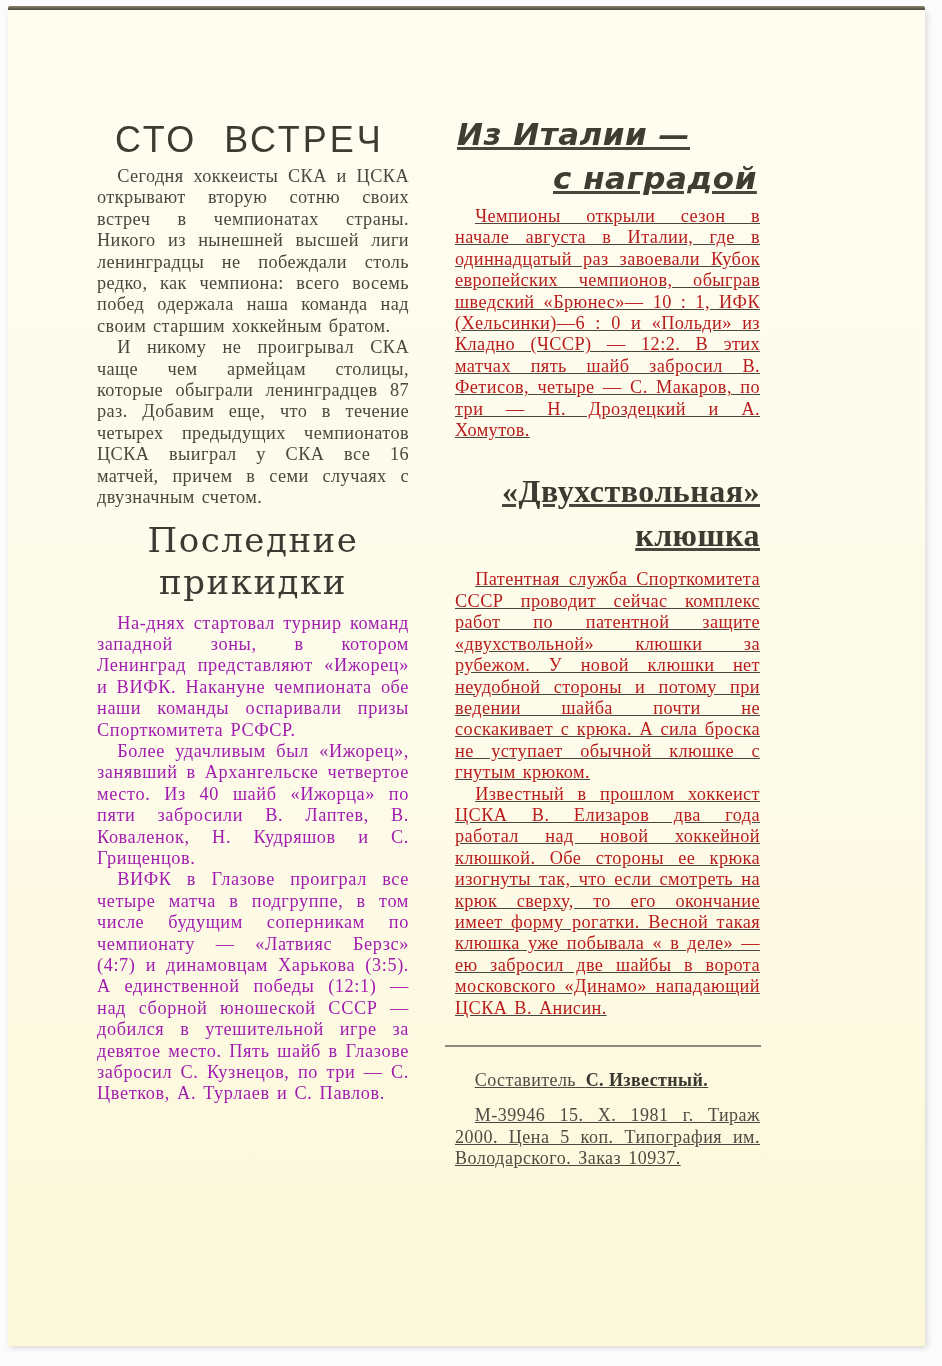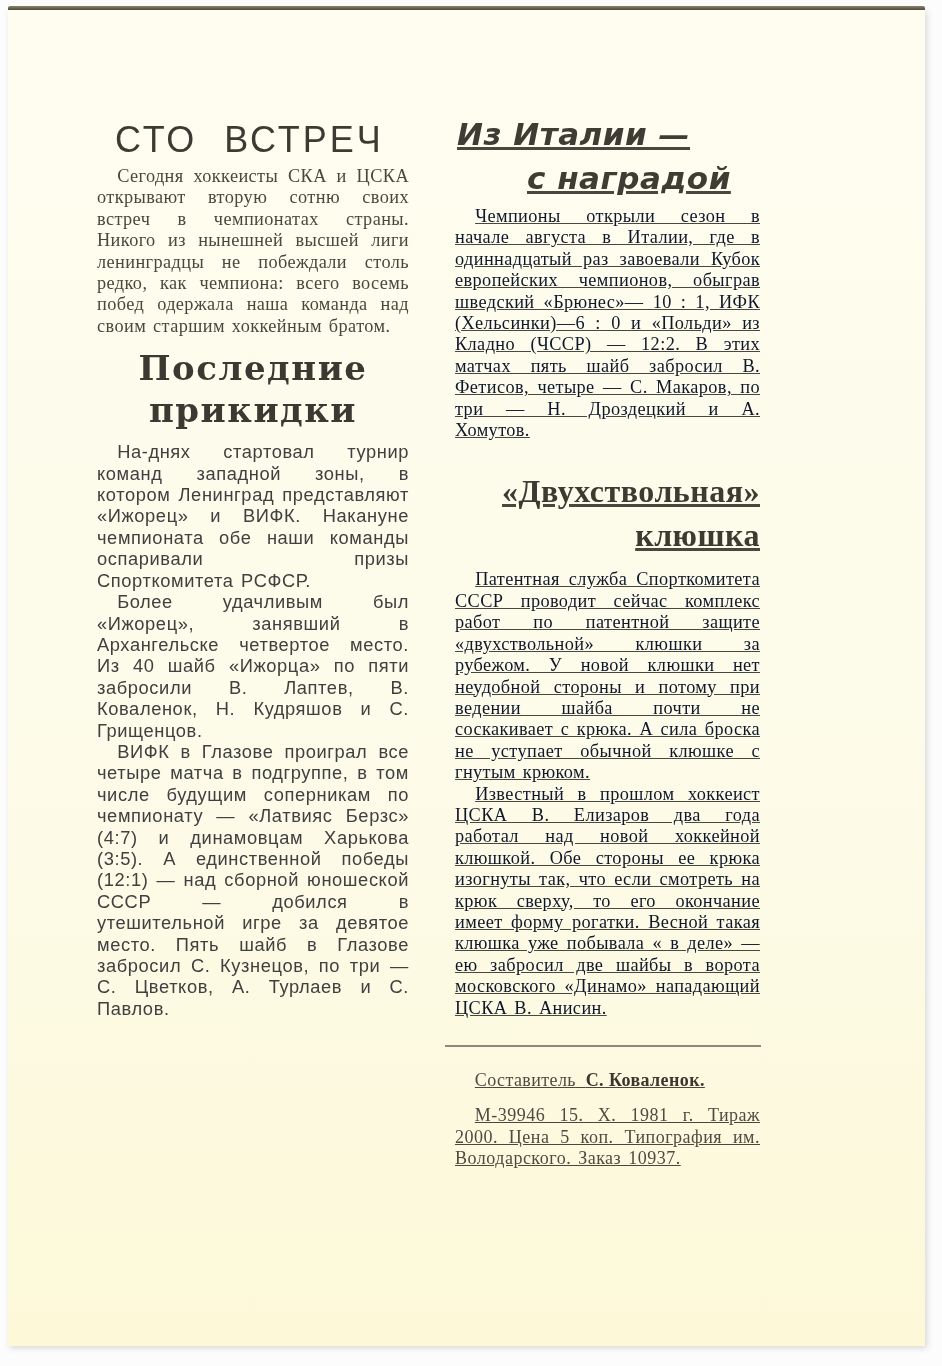--- a/index.html
+++ b/index.html
@@ -19,39 +19,39 @@
     }
     .col { position: absolute; color: #4a473e; font-family: "Liberation Serif", "DejaVu Serif", serif; }
     .col-left { left: 97px; top: 110px; width: 312px; }
     .col-right { left: 455px; top: 110px; width: 305px; text-decoration: underline; }
 
     .para {
       font-size: 18.3px; line-height: 21.4px; text-align: justify;
       text-indent: 1.1em; margin: 0; letter-spacing: 0.4px;
       word-spacing: 2px;
     }
-    .para.bold-ish { color: #404040; letter-spacing: 0.6px; font-family: Liberation Sans, sans-serif; }
-    .para.light { color: #0f172a; }
+    .para.bold-ish { color: #a21caf; letter-spacing: 0.6px; font-family: Liberation Serif, serif; }
+    .para.light { color: #b91c1c; }
 
     .h-sto {
       font-family: "Liberation Sans", sans-serif; font-weight: 300;
       font-size: 36px; letter-spacing: 3px; color: #3d3a32;
       margin: 8px 0 6px 18px; word-spacing: 14px; transform: scaleY(1.05);
     }
     .h-posl {
-      font-family: "DejaVu Serif", serif; font-weight: bold; font-size: 34px;
+      font-family: "DejaVu Serif", serif; font-weight: normal; font-size: 34px;
       line-height: 42px; text-align: center; color: #3b3a32; letter-spacing: 1.5px;
       margin: 10px 0 10px 0;
     }
     .h-ital {
       font-family: "DejaVu Sans", sans-serif; font-weight: bold; font-style: italic;
       font-size: 31px; color: #3f3c34; line-height: 44px; letter-spacing: 0.5px;
     }
     .h-ital .l1 { display: block; margin-left: 2px; }
-    .h-ital .l2 { display: block; margin-left: 72px; }
+    .h-ital .l2 { display: block; margin-left: 98px; }
     .h-dvuh {
       font-family: "Liberation Serif", serif; font-size: 32px; line-height: 44px;
       text-align: right; color: #3d3a32; letter-spacing: 0.5px;
     }
     .rule {
       height: 2px; background: #6f6c62; margin: 26px 0 22px -10px; width: 316px; opacity: 0.8;
     }
     .credit { font-size: 18px; line-height: 22px; text-indent: 1.1em; margin: 0 0 14px 0; letter-spacing: 0.4px; color: #4e4b42; }
     .credit b { color: #3a372f; }
     .imprint { font-size: 18px; line-height: 21.6px; text-align: justify; text-indent: 1.1em; margin: 0; letter-spacing: 0.5px; color: #4e4b42; word-spacing: 2px; }
@@ -59,20 +59,21 @@
 </head>
 <body>
 
 <div class="paper-top-edge"></div>
 <div class="paper"></div>
 
 <div class="col col-left">
   <section>
     <h1 class="h-sto">СТО ВСТРЕЧ</h1>
     <p class="para" style="margin-top:4px">Сегодня хоккеисты СКА и ЦСКА открывают вторую сотню своих встреч в чемпионатах страны. Никого из нынешней высшей лиги ленинградцы не побеждали столь редко, как чемпиона: всего восемь побед одержала наша команда над своим старшим хоккейным братом.</p>
+    <p class="para">И никому не проигрывал СКА чаще чем армейцам столицы, которые обыграли ленинградцев 87 раз. Добавим еще, что в течение четырех предыдущих чемпионатов ЦСКА выиграл у СКА все 16 матчей, причем в семи случаях с двузначным счетом.</p>
   </section>
 
   <section>
     <h2 class="h-posl">
       <span style="display:block">Последние</span>
       <span style="display:block">прикидки</span>
     </h2>
     <p class="para bold-ish">На-днях стартовал турнир команд западной зоны, в котором Ленинград представляют «Ижорец» и ВИФК. Накануне чемпионата обе наши команды оспаривали призы Спорткомитета РСФСР.</p>
     <p class="para bold-ish">Более удачливым был «Ижорец», занявший в Архангельске четвертое место. Из 40 шайб «Ижорца» по пяти забросили В. Лаптев, В. Коваленок, Н. Кудряшов и С. Грищенцов.</p>
     <p class="para bold-ish">ВИФК в Глазове проиграл все четыре матча в подгруппе, в том числе будущим соперникам по чемпионату — «Латвияс Берзс» (4:7) и динамовцам Харькова (3:5). А единственной победы (12:1) — над сборной юношеской СССР — добился в утешительной игре за девятое место. Пять шайб в Глазове забросил С. Кузнецов, по три — С. Цветков, А. Турлаев и С. Павлов.</p>
@@ -95,17 +96,17 @@
     </h2>
     <p class="para light">Патентная служба Спорткомитета СССР проводит сейчас комплекс работ по патентной защите «двухствольной» клюшки за рубежом. У новой клюшки нет неудобной стороны и потому при ведении шайба почти не соскакивает с крюка. А сила броска не уступает обычной клюшке с гнутым крюком.</p>
     <p class="para light">Известный в прошлом хоккеист ЦСКА В. Елизаров два года работал над новой хоккейной клюшкой. Обе стороны ее крюка изогнуты так, что если смотреть на крюк сверху, то его окончание имеет форму рогатки. Весной такая клюшка уже побывала « в деле» — ею забросил две шайбы в ворота московского «Динамо» нападающий ЦСКА В. Анисин.</p>
   </section>
 
   <div class="rule"></div>
 
   <section>
     <p class="credit">
       <span>Составитель</span>
-      &nbsp;<b>С. Коваленок.</b>
+      &nbsp;<b>С. Известный.</b>
     </p>
     <p class="imprint">М-39946 15. Х. 1981 г. Тираж 2000. Цена 5 коп. Типография им. Володарского. Заказ 10937.</p>
   </section>
 </div>
 
 </body></html>

